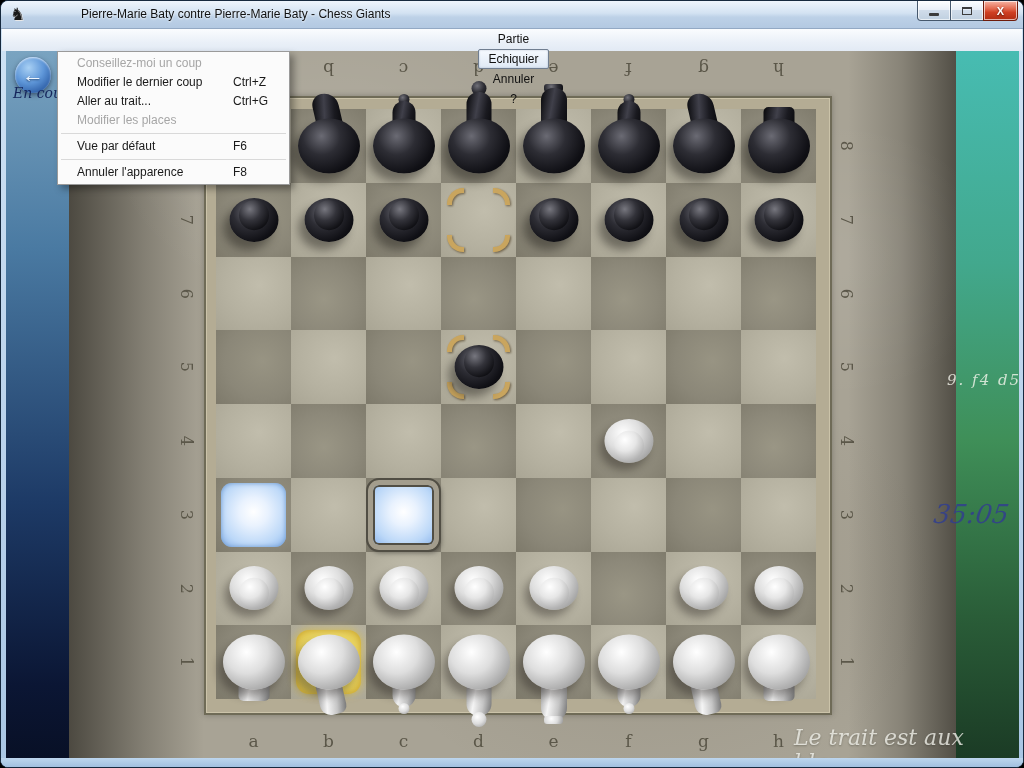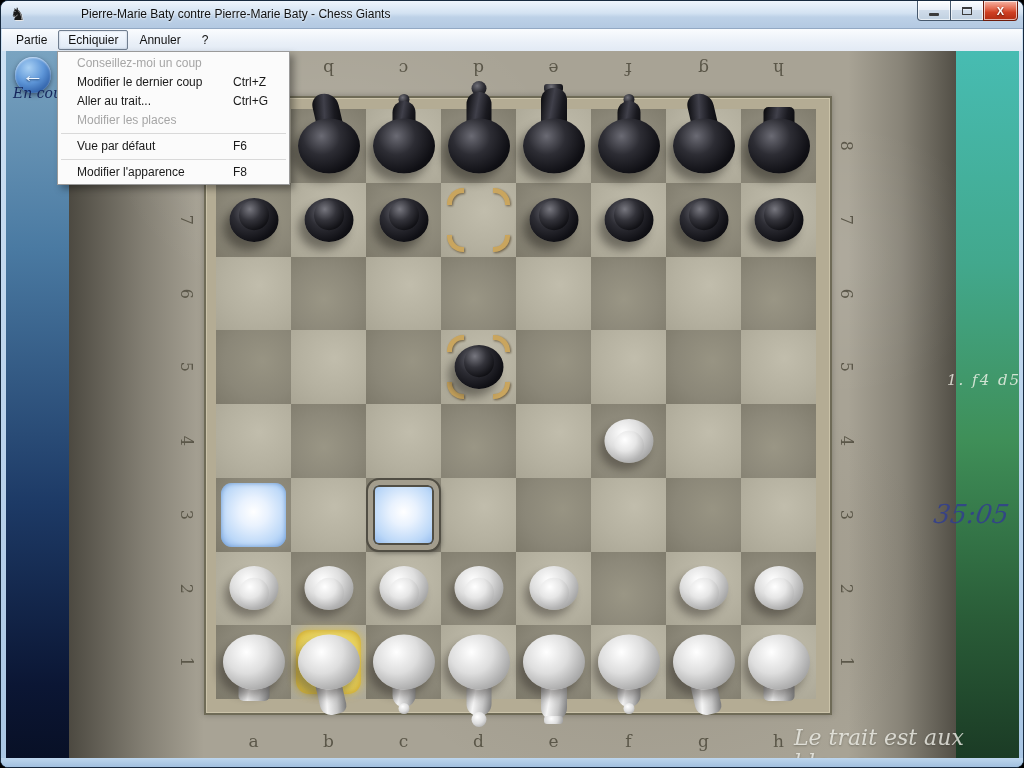--- a/index.html
+++ b/index.html
@@ -27,21 +27,21 @@
           background:linear-gradient(#f7b5a5,#e36a50 40%,#cf3f22 60%,#b02c12);
           border-color:#6e1c0c;}
   .glyph-min{width:10px;height:3px;background:#3c3c3c;margin-top:8px;border-radius:1px;}
   .glyph-max{width:10px;height:8px;border:1px solid #3c3c3c;border-top-width:2px;background:transparent;}
   .glyph-close{color:#fff;font-size:11px;font-weight:bold;line-height:18px;
                text-shadow:0 1px 2px rgba(0,0,0,.6);}
 
   
   .menubar{position:absolute;left:1px;top:28px;width:calc(100% - 2px);height:22px;z-index:70;
            background:linear-gradient(#fafcfe,#eaf0f8 60%,#e2eaf4);
-           display:flex;align-items:center;padding-left:4px;font-size:12px;color:#111;}
+           display:flex;align-items:center;padding-left:4px;font-size:12px;color:#111;flex-direction:column;}
   .menubar-item{padding:2px 9px;margin-right:1px;border:1px solid transparent;border-radius:2px;cursor:default;}
   .menubar-item.active{border-color:#707e90;background:linear-gradient(#f6faff,#dfe9f5);
                        box-shadow:inset 0 0 2px rgba(90,110,140,.4);}
 
   
   .dropdown{position:absolute;left:56px;top:50px;width:233px;z-index:90;background:#fbfbfb;
             border:1px solid #9a9a9a;padding:2px 1px;box-shadow:4px 4px 7px rgba(0,0,0,.35);
             font-size:12px;color:#1a1a1a;}
   .mi{position:relative;height:19px;line-height:19px;padding-left:18px;white-space:nowrap;}
   .mi .sc{position:absolute;left:174px;top:0;}
@@ -448,21 +448,21 @@
           <div class="rlabel" style="left: 170px; top: 329.25px;">5</div>
           <div class="rlabel" style="left: 830px; top: 329.25px;">5</div>
           <div class="rlabel" style="left: 170px; top: 255.5px;">6</div>
           <div class="rlabel" style="left: 830px; top: 255.5px;">6</div>
           <div class="rlabel" style="left: 170px; top: 181.75px;">7</div>
           <div class="rlabel" style="left: 830px; top: 181.75px;">7</div>
           <div class="rlabel" style="left: 170px; top: 108px;">8</div>
           <div class="rlabel" style="left: 830px; top: 108px;">8</div>
         </div>
 
-      <div class="movelist script">1. f4 d5</div>
+      <div class="movelist script">9. f4 d5</div>
       <div class="clock script">35:05</div>
       <div class="statusline script">Le trait est aux blancs.</div>
     </div>
 
     <div class="strip l"></div>
     <div class="strip r"></div>
     <div class="strip b"></div>
 
     <div class="titlebar">
       <span class="app-icon">♞</span>
@@ -487,17 +487,17 @@
         <div class="menubar-item">?</div>
       </div>
     <div class="dropdown">
         <div class="mi disabled"><span>Conseillez-moi un coup</span></div>
         <div class="mi"><span>Modifier le dernier coup</span><span class="sc">Ctrl+Z</span></div>
         <div class="mi"><span>Aller au trait...</span><span class="sc">Ctrl+G</span></div>
         <div class="mi disabled"><span>Modifier les places</span></div>
         <div class="msep"></div>
         <div class="mi"><span>Vue par défaut</span><span class="sc">F6</span></div>
         <div class="msep"></div>
-        <div class="mi"><span>Modifier l'apparence</span><span class="sc">F8</span></div>
+        <div class="mi"><span>Annuler l'apparence</span><span class="sc">F8</span></div>
       </div>
 
   </div>
 </div>
 
 </body></html>

